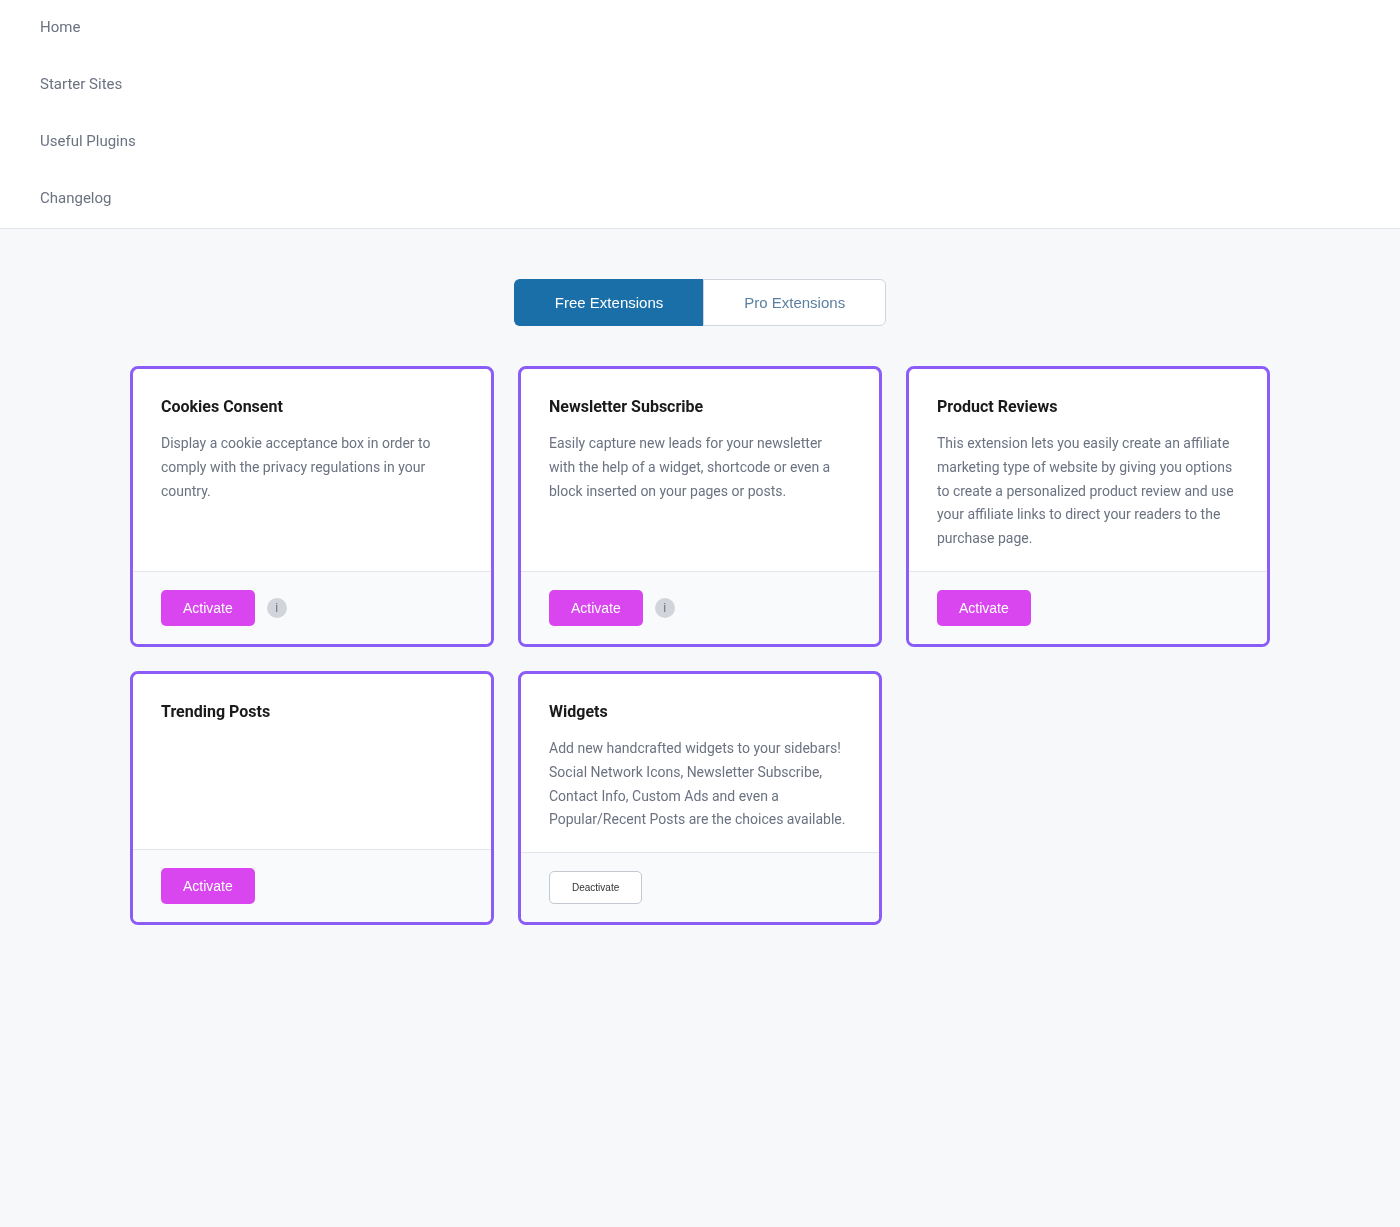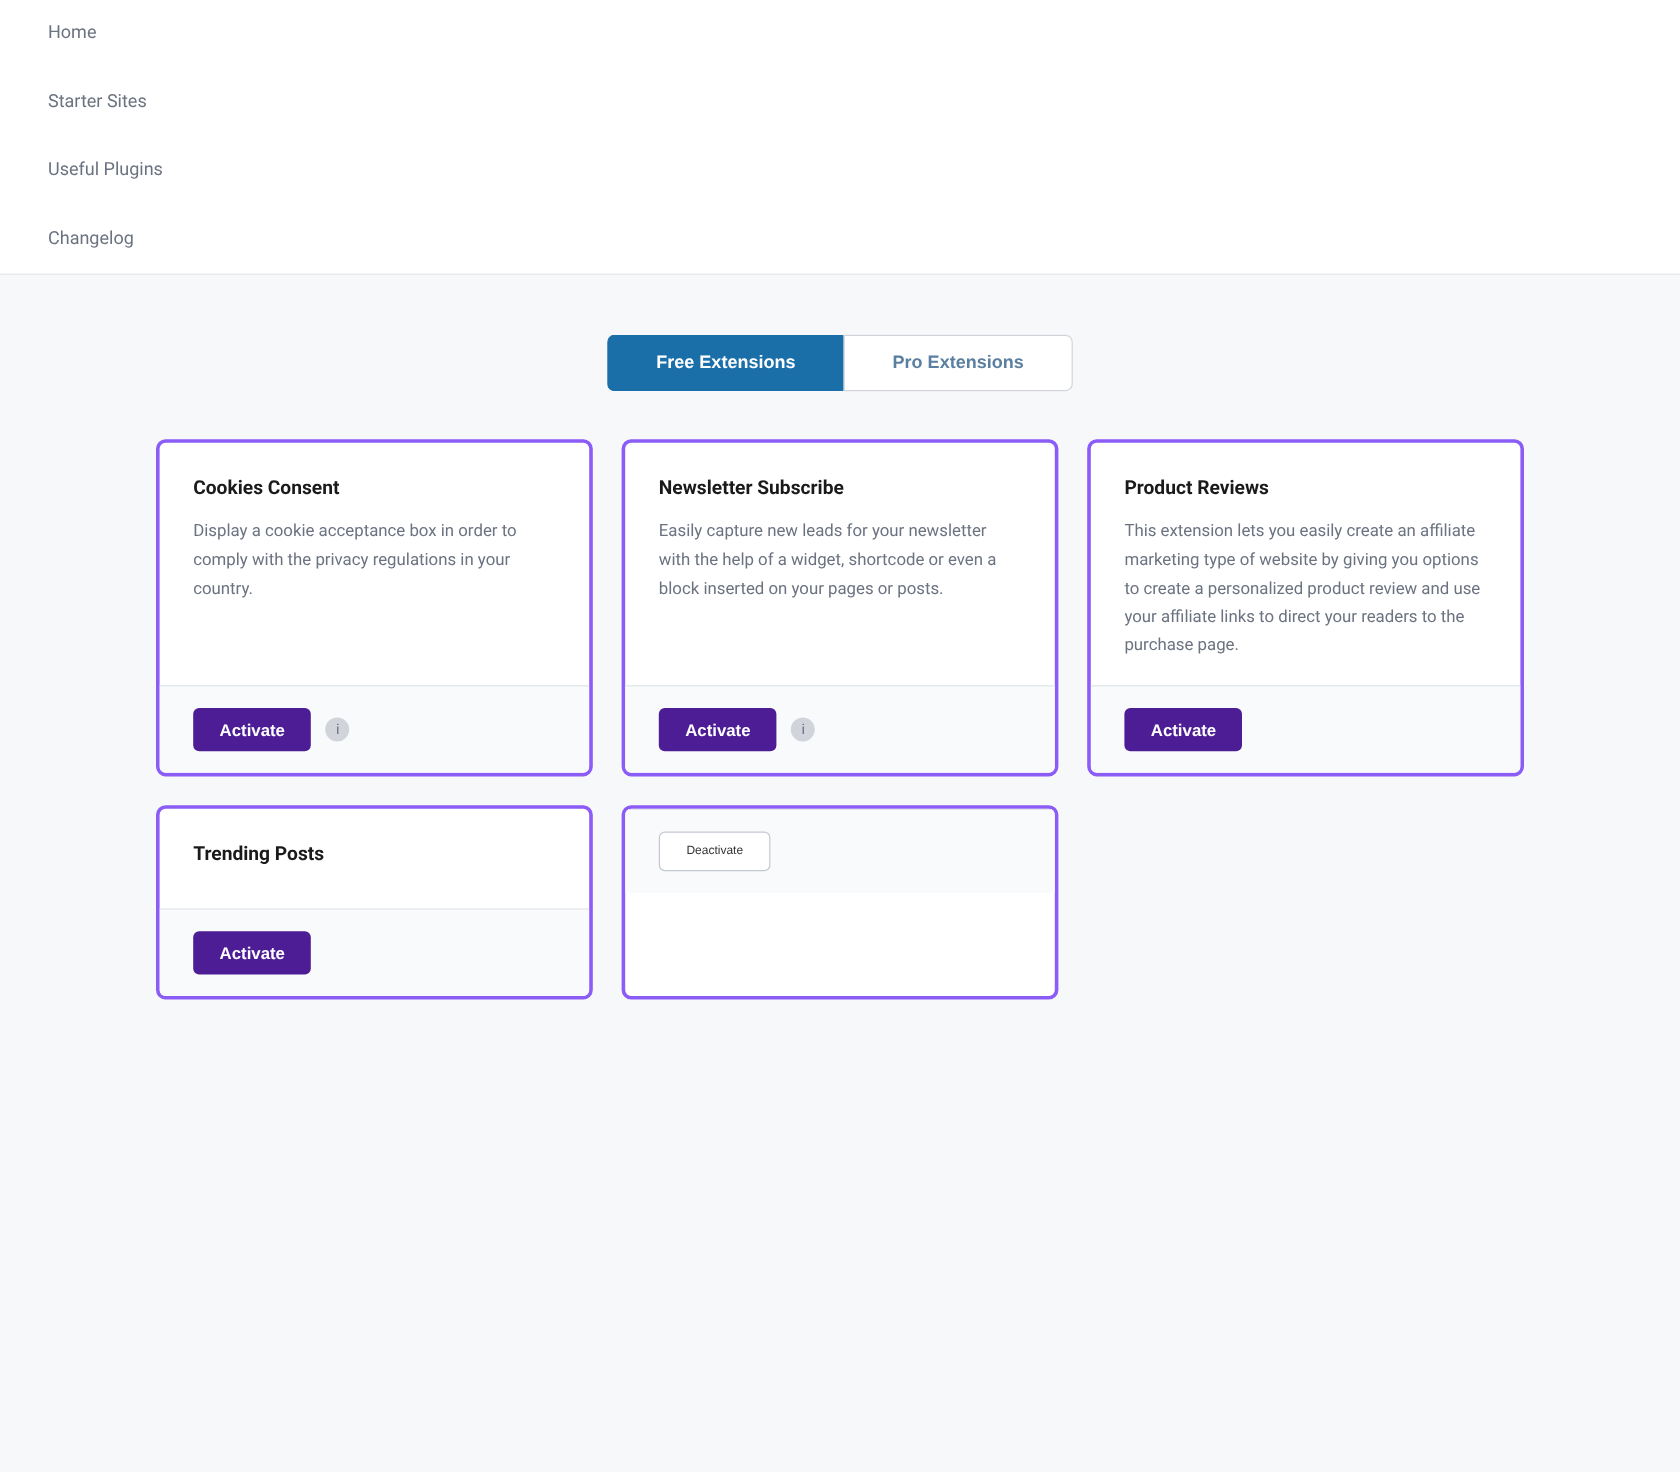--- a/index.html
+++ b/index.html
@@ -42,21 +42,21 @@
 
     
     .tab-switcher {
       display: flex;
       justify-content: center;
       margin-bottom: 40px;
     }
     .tab-btn {
       padding: 14px 40px;
       font-size: 15px;
-      font-weight: 700;
+      font-weight: 400;
       cursor: pointer;
       border: 1px solid #d1d5db;
       background: #fff;
       color: #5a7fa0;
       transition: background 0.2s, color 0.2s;
     }
     .tab-btn:first-child {
       border-radius: 6px 0 0 6px;
       border-right: none;
     }
@@ -105,26 +105,26 @@
       background: #f9fafb;
       border-top: 1px solid #e2e5e9;
       display: flex;
       align-items: center;
       gap: 12px;
     }
 
     
     .btn-activate {
       padding: 10px 22px;
-      background: #4c1d95;
+      background: #d946ef;
       color: #fff;
       border: none;
       border-radius: 5px;
       font-size: 14px;
-      font-weight: 700;
+      font-weight: 400;
       cursor: pointer;
     }
 
     .btn-deactivate {
       padding: 10px 22px;
       background: #fff;
       color: #333;
       border: 1px solid #c4c9d1;
       border-radius: 5px;
       font-size: 10px;
@@ -213,20 +213,24 @@
     <div class="ext-card">
       <div class="ext-card-body">
         <div class="ext-card-title">Trending Posts</div>
       </div>
       <div class="ext-card-footer">
         <button class="btn-activate">Activate</button>
       </div>
     </div>
 
     <div class="ext-card">
+      <div class="ext-card-body">
+        <div class="ext-card-title">Widgets</div>
+        <div class="ext-card-desc">Add new handcrafted widgets to your sidebars! Social Network Icons, Newsletter Subscribe, Contact Info, Custom Ads and even a Popular/Recent Posts are the choices available.</div>
+      </div>
       <div class="ext-card-footer">
         <button class="btn-deactivate">Deactivate</button>
       </div>
     </div>
 
     <div></div>
 
   </div>
 
 </div>

